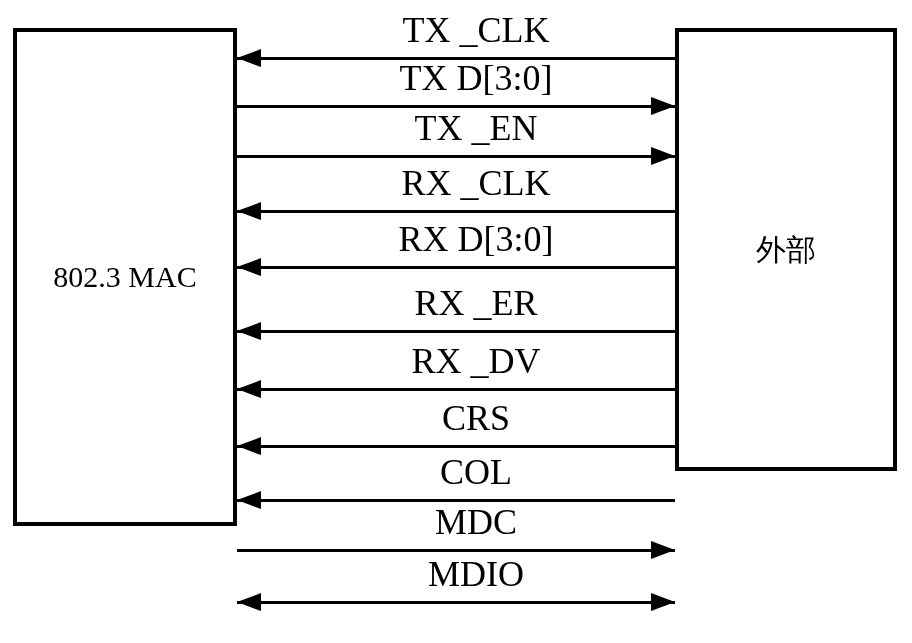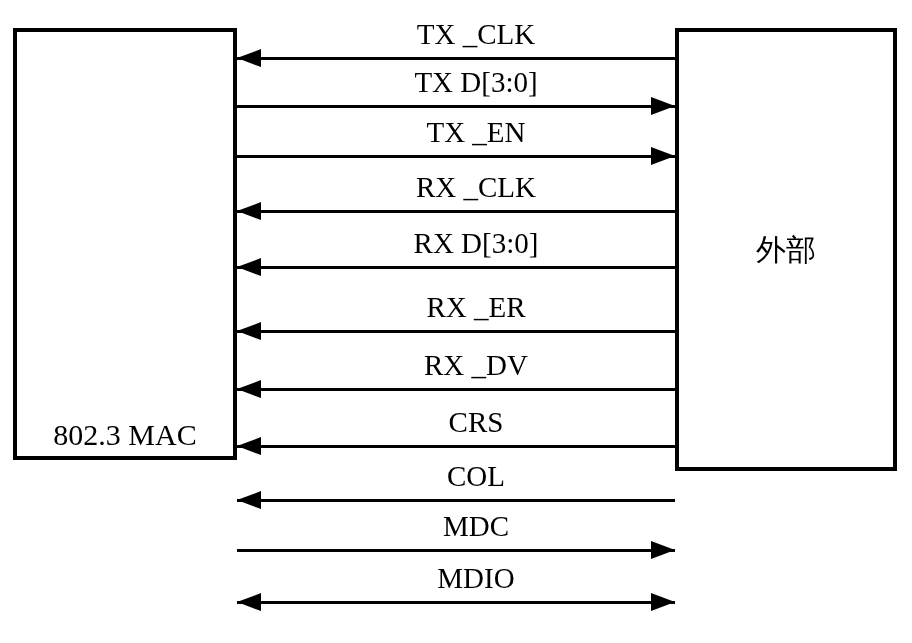--- a/index.html
+++ b/index.html
@@ -26,22 +26,21 @@
     align-items: center;
     justify-content: center;
     text-align: center;
     font-size: 30px;
     line-height: 42px;
   }
   .box.mac {
     left: 13px;
     top: 28px;
     width: 224px;
-    height: 432px;
-    justify-content: flex-end;
+    height: 498px;
   }
   .box.phy {
     left: 675px;
     top: 28px;
     width: 222px;
     height: 443px;
   }
   .signal {
     position: absolute;
     left: 237px;
@@ -55,21 +54,21 @@
     top: -1px;
     height: 3px;
     background: #000000;
   }
   .sig-label {
     position: absolute;
     left: 20px;
     right: -20px;
     bottom: 7px;
     text-align: center;
-    font-size: 29px;
+    font-size: 36px;
     line-height: 1.15;
     white-space: nowrap;
   }
   .head {
     position: absolute;
     width: 0;
     height: 0;
     top: -9px;
     border-top: 9px solid transparent;
     border-bottom: 9px solid transparent;

